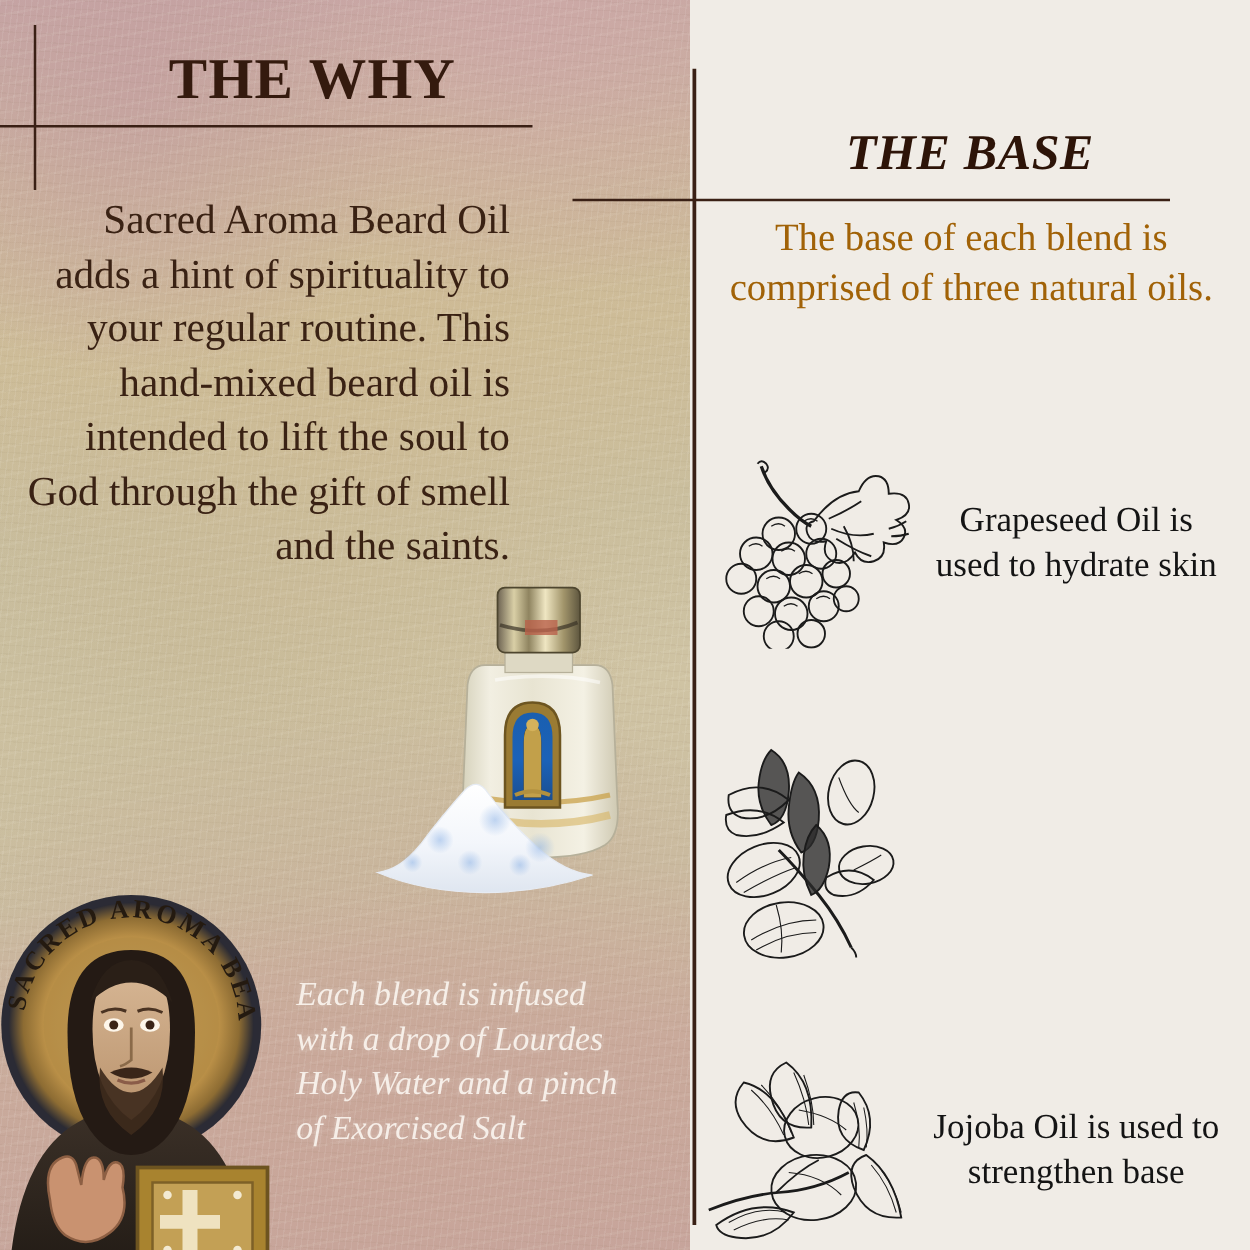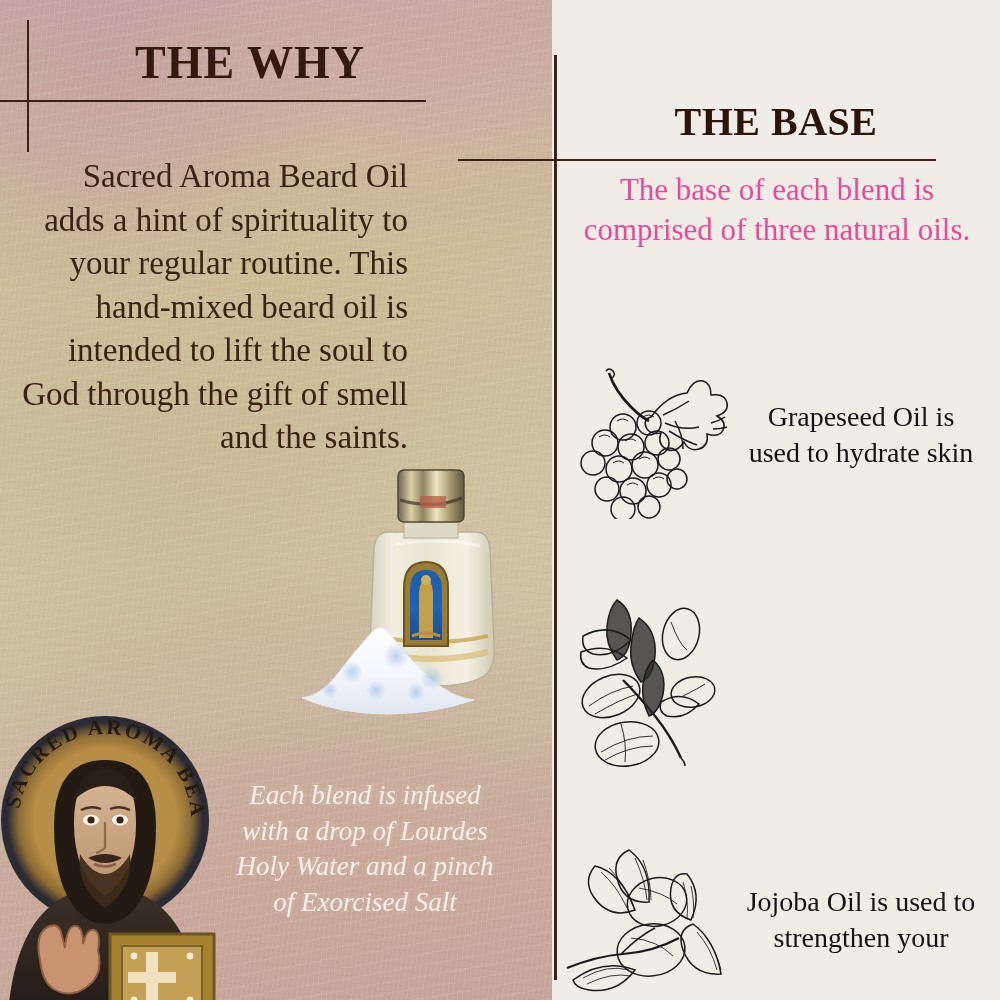--- a/index.html
+++ b/index.html
@@ -81,23 +81,23 @@
     width: 390px;
     text-align: right;
     font-size: 33px;
     line-height: 1.32;
     color: #3a2214;
     font-family: "Liberation Serif", serif;
   }
 
   .infusion-note {
     position: absolute;
-    left: 225px; top: 778px;
+    left: 237px; top: 778px;
     width: 280px;
-    text-align: center;
+    text-align: left;
     font-size: 27px;
     line-height: 1.32;
     font-style: italic;
     color: rgba(255,253,248,.82);
     font-family: "Liberation Serif", serif;
     text-shadow: 0 0 6px rgba(255,255,255,.25);
   }
 
   
   .badge {
@@ -119,29 +119,30 @@
   .base-title {
     position: absolute;
     left: 552px; top: 98px;
     width: 448px;
     text-align: center;
     font-size: 40px;
     font-weight: 700;
     letter-spacing: .5px;
     color: #2d1408;
     font-family: "Liberation Serif", serif;
+    font-style: italic;
   }
   .base-body {
     position: absolute;
     left: 582px; top: 170px;
     width: 390px;
     text-align: center;
     font-size: 31px;
     line-height: 1.3;
-    color: #ec4899;
+    color: #a16207;
     font-family: "Liberation Serif", serif;
   }
 
   .oil-row { position: absolute; width: 430px; height: 180px; left: 558px; display:flex; align-items:center; }
   .oil-row .art { width: 182px; flex: 0 0 182px; display:flex; align-items:center; justify-content:center; }
   .oil-row .art svg { display:block; }
   .oil-row .txt {
     flex: 1 1 auto;
     text-align: center;
     font-size: 28px;
@@ -421,16 +422,16 @@
             <path d="M126 46 q4 18 2 32"></path>
           <path d="M132 92 q14 16 20 38"></path>
             <path d="M140 96 q12 16 16 34"></path>
           <path d="M18 138 q24 -14 46 -8"></path>
             <path d="M22 144 q24 -12 44 -8"></path>
           <path d="M74 48 q24 4 38 16"></path>
           <path d="M66 98 q26 2 42 18"></path>
         </g>
       </svg>
     </div>
-    <div class="txt">Jojoba Oil is used to strengthen your</div>
+    <div class="txt">Jojoba Oil is used to strengthen base</div>
   </div>
 
 </div>
 
 </body></html>

